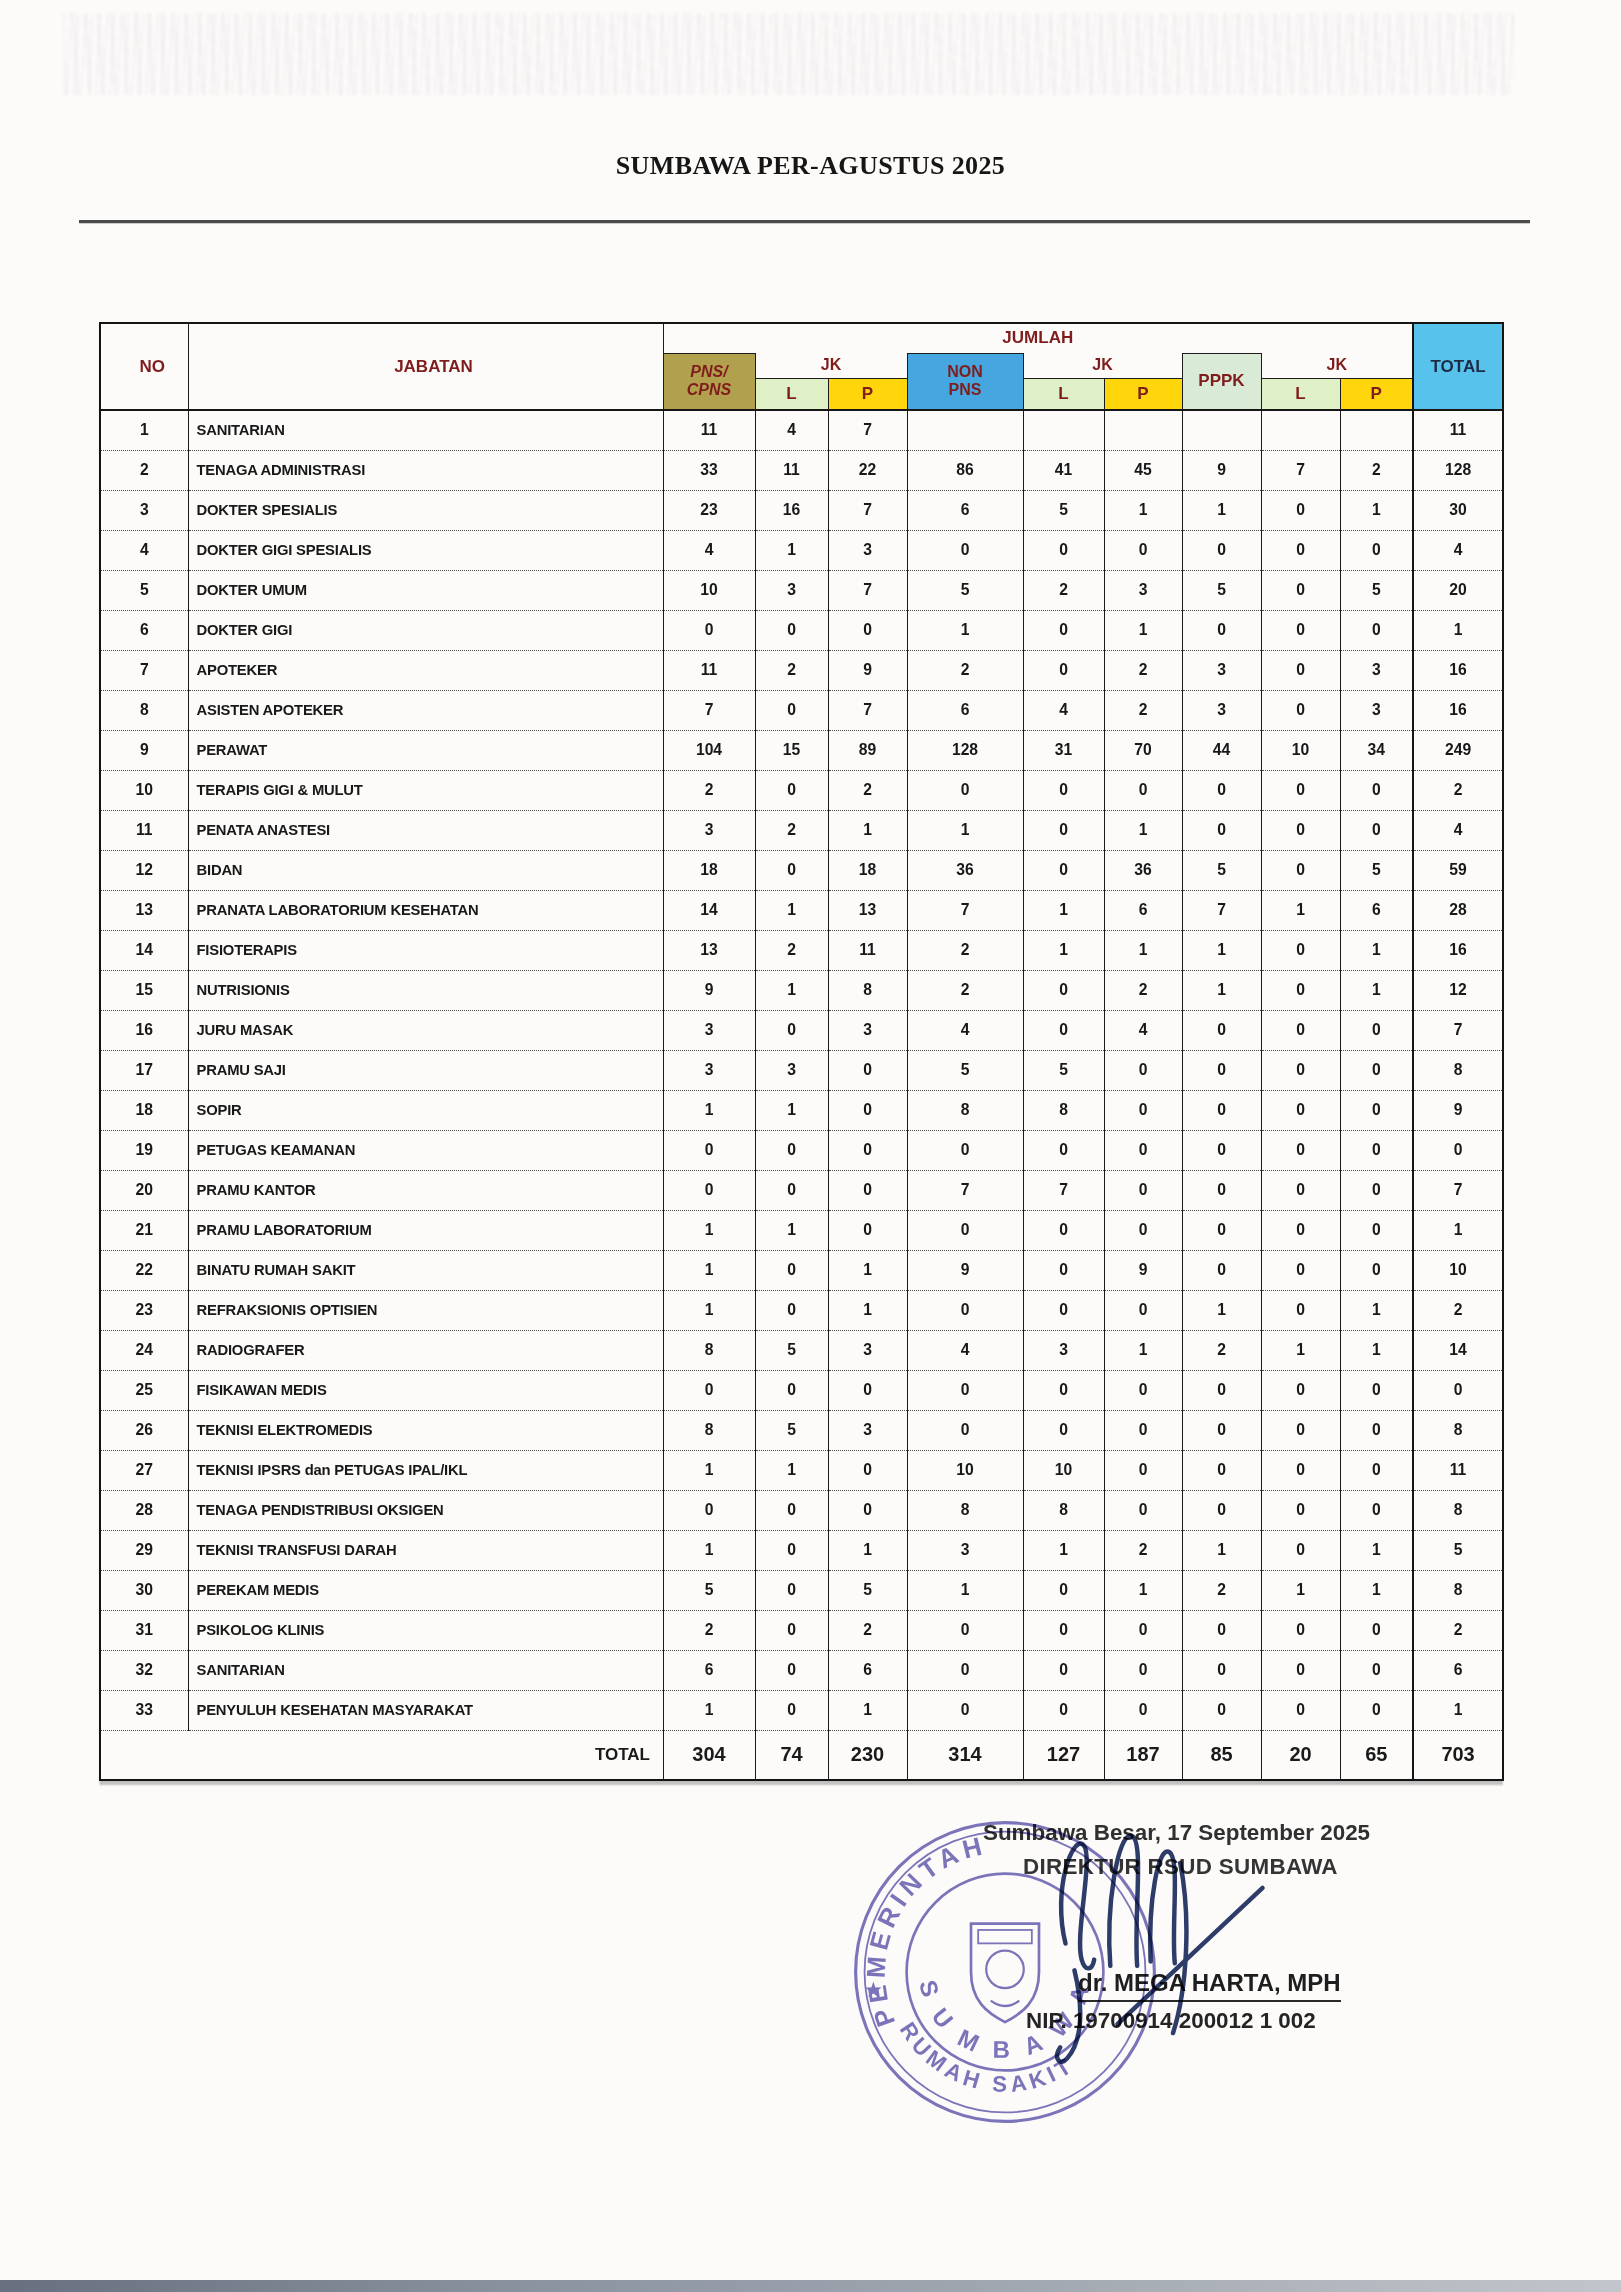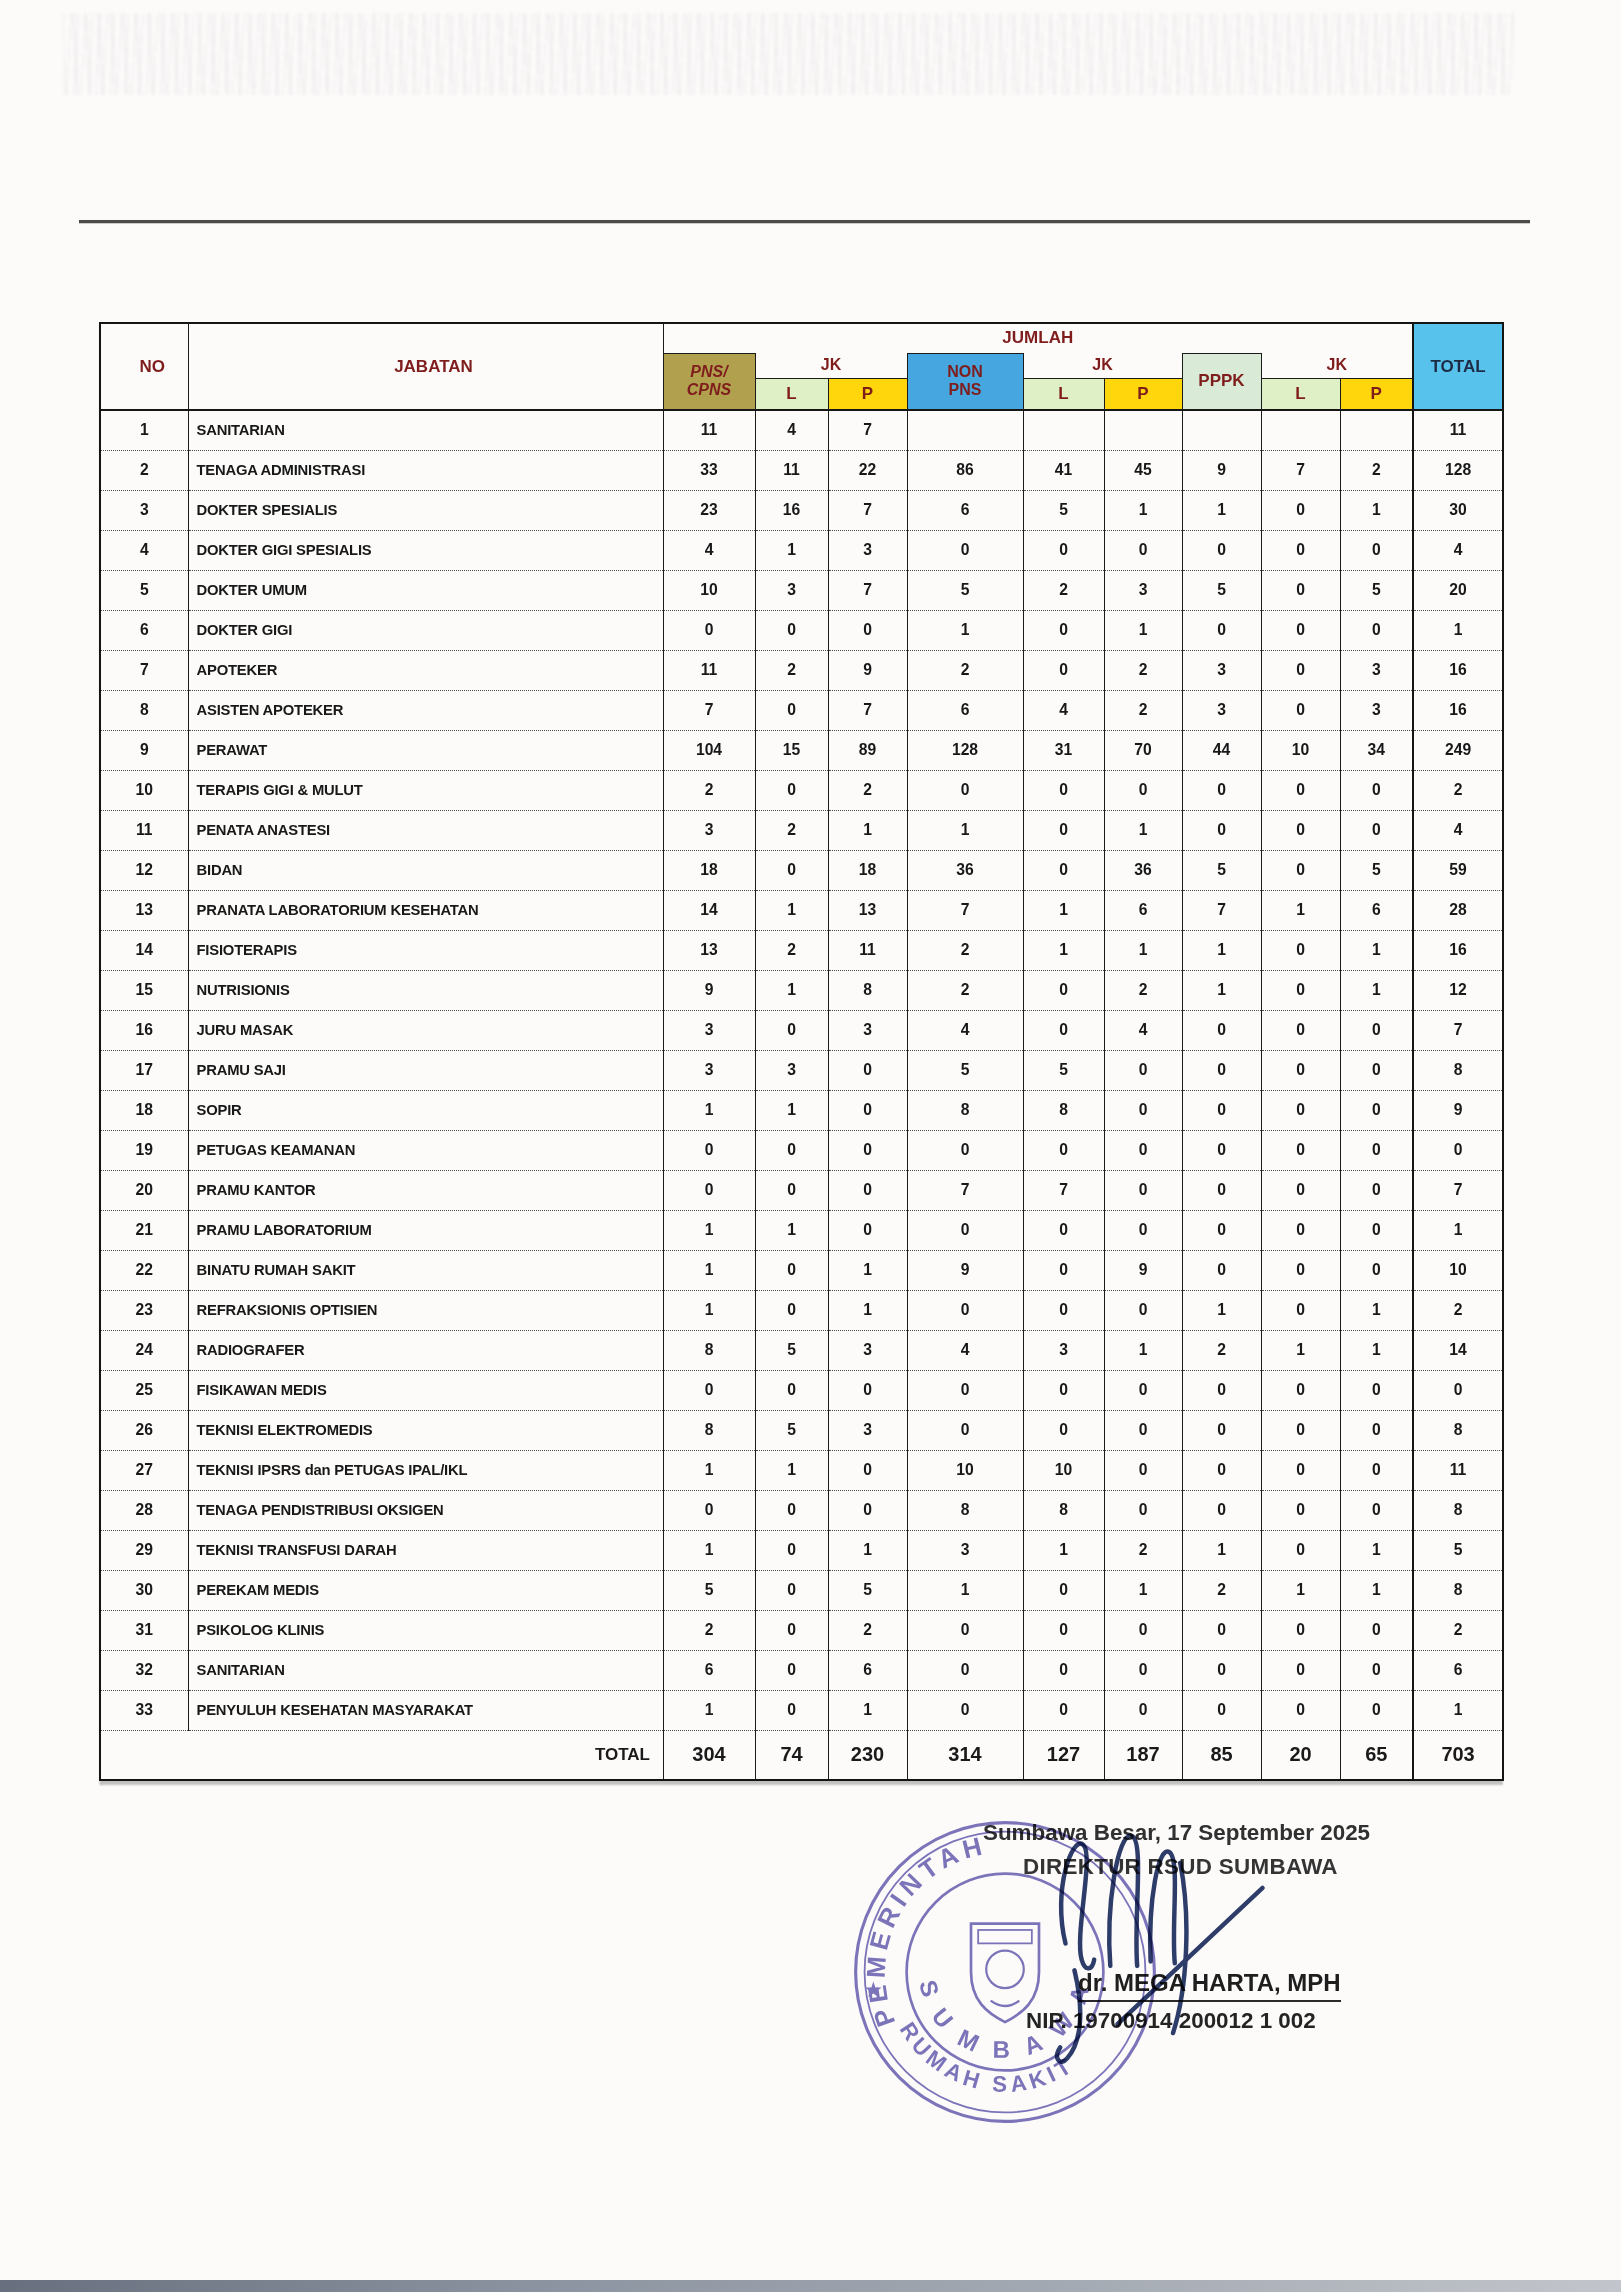--- a/index.html
+++ b/index.html
@@ -82,20 +82,21 @@
     position:absolute; bottom:0; left:0; width:1621px; height:13.4px;
     background:linear-gradient(90deg,#68707f 0%, #8d95a2 35%, #a3a9b2 65%, #c2c5cb 100%);
   }
 </style>
 </head>
 <body>
 
 <div class="ghost-band"></div>
 
 <div class="title">
+  <div>SUMBAWA PER-AGUSTUS 2025</div>
 </div>
 <div class="title-rule"></div>
 
 <div class="table-wrap">
   <table>
     <colgroup>
       <col style="width:88px">
         <col style="width:475px">
         <col style="width:92px">
       <col style="width:73px">

